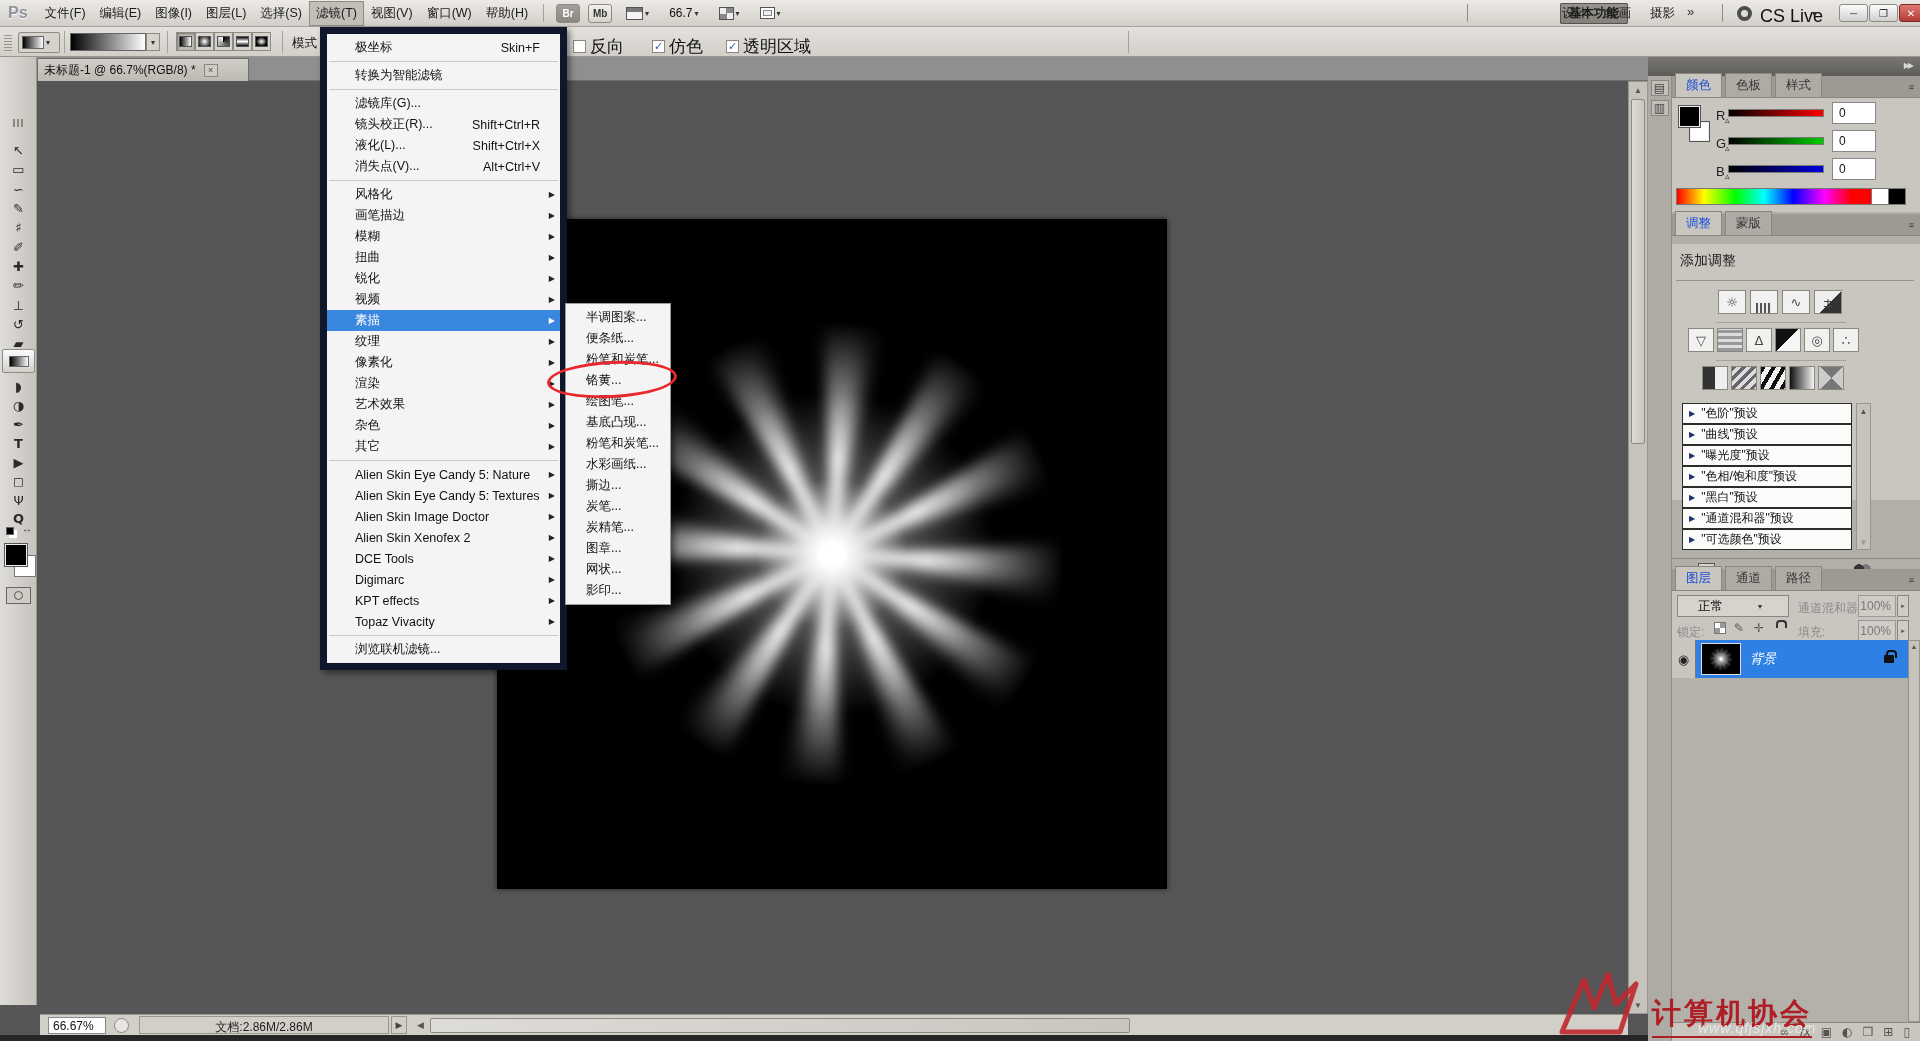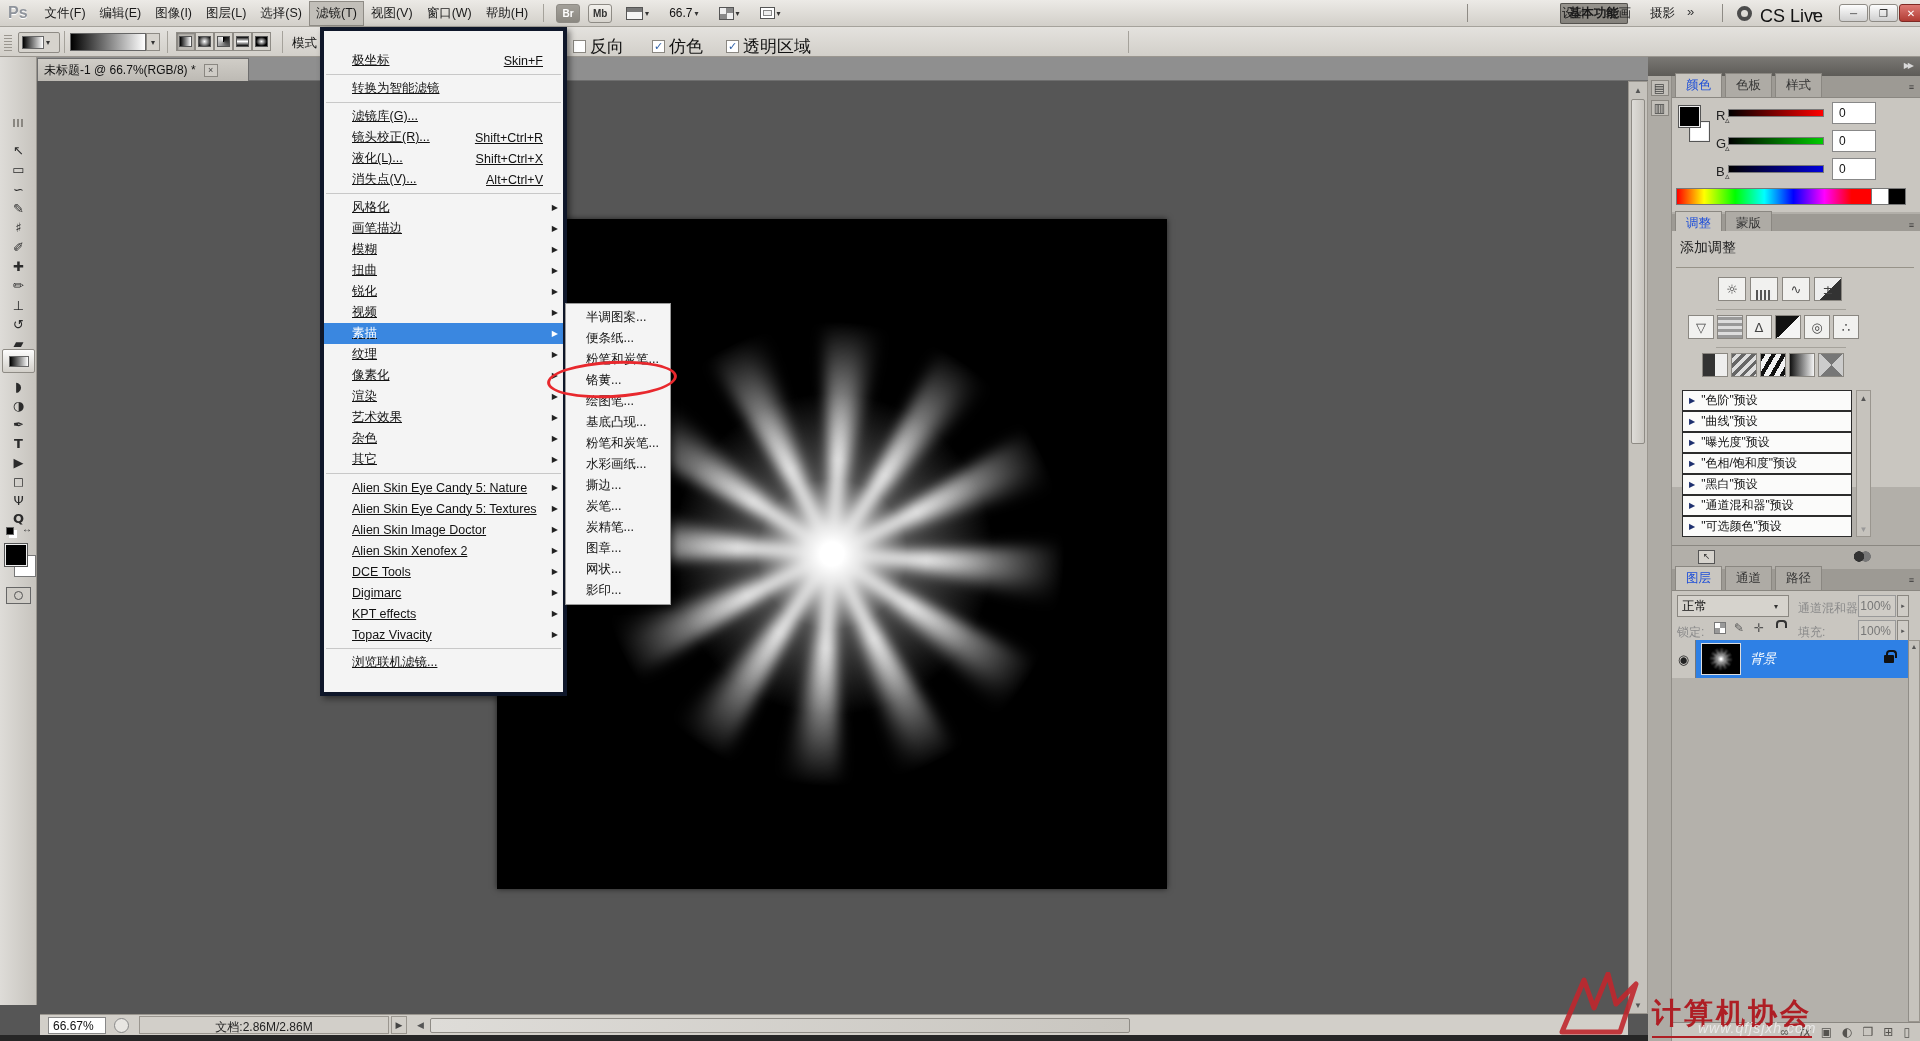--- a/index.html
+++ b/index.html
@@ -59,21 +59,21 @@
     background:radial-gradient(circle, #fff 0 2.5%, rgba(255,255,255,.85) 6%, rgba(255,255,255,.3) 16%, rgba(255,255,255,0) 34%); }
 
   
   .scroll-track { background:#c6c3bd; border:1px solid #9a968f; }
   .scroll-thumb { background:linear-gradient(90deg,#dedcd8,#c9c6c0); border:1px solid #8e8b85; border-radius:2px; }
   .scroll-arrow { font-size:8px; color:#555; text-align:center; }
   #statusbar { left:40px; top:1014px; width:1588px; height:21px; background:#d2cfc9; border-top:1px solid #9a968f; z-index:4; display:flex; align-items:center; }
   #darkstrip { left:0; top:1035px; width:1648px; height:6px; background:#262626; z-index:4; }
 
   
-  #filtermenu { left:320px; top:27px; width:247px; background:#f4f4f4; border:4px solid #0f172a; box-shadow:3px 3px 6px rgba(0,0,0,.45); padding:19px 0; z-index:60;text-decoration:underline; }
+  #filtermenu { left:320px; top:27px; width:247px; background:#f4f4f4; border:7px solid #0f172a; box-shadow:3px 3px 6px rgba(0,0,0,.45); padding:3px 0; z-index:60; }
   .fm-row { height:21px; display:flex; align-items:center; padding-left:28px; padding-right:6px; font-size:12.5px; color:#121212; position:relative; }
   .fm-row .sc { margin-left:auto; color:#121212; padding-right:14px; }
   .fm-row .ar { position:absolute; right:5px; font-size:8px; color:#222; }
   .fm-row.sel { background:#3a87e0; color:#fff; }
   .fm-row.sel .ar { color:#fff; }
   .fm-sep { height:1px; background:#c8c8c8; margin:3px 2px; }
   #sketchmenu { left:565px; top:303px; width:106px; background:#f4f4f4; border:1px solid #9a9a9a; box-shadow:3px 3px 6px rgba(0,0,0,.45); padding:3px 0; z-index:61; }
   #sketchmenu .fm-row { padding-left:20px; }
   #redellipse { left:547px; top:361px; width:130px; height:37px; border:3px solid #e8282d; border-radius:50%; transform:rotate(-3deg); z-index:70; }
 
@@ -500,21 +500,21 @@
     <div class="abs" style="left:4px;top:90px;width:196px;height:17px;border:1px solid #777;background:linear-gradient(90deg,#f00 0%,#ff0 14%,#0f0 30%,#0ff 45%,#00f 60%,#f0f 76%,#f00 90%)"></div>
     <div class="abs" style="left:200px;top:90px;width:17px;height:17px;border:1px solid #777;border-left:none;background:#fff"></div>
     <div class="abs" style="left:217px;top:90px;width:17px;height:17px;border:1px solid #777;border-left:none;background:#000"></div>
   </div>
 
   <div class="ptab-row" style="top:157px">
     <span class="ptab active">调整</span>
     <span class="ptab">蒙版</span>
     <span class="pmenu-ic">≡</span>
   </div>
-  <div class="pbody" style="top:174px;height:256px">
+  <div class="pbody" style="top:187px;height:256px">
     <div style="font-size:14px;padding:8px 0 0 8px;color:#222">添加调整</div>
     <div class="abs" style="left:4px;top:36px;width:238px;height:1px;background:#979389"></div>
     <span class="adj-ic" style="left:46px;top:46px">☼</span>
     <span class="adj-ic" style="left:78px;top:46px;background:#f1f1ef no-repeat center bottom/16px 10px repeating-linear-gradient(90deg,#555 0 2px,#eee 2px 4px)"></span>
     <span class="adj-ic" style="left:110px;top:46px">∿</span>
     <span class="adj-ic" style="left:142px;top:46px;background:linear-gradient(135deg,#eee 0 55%,#333 55%)">±</span>
     <div class="abs" style="left:44px;top:78px;width:130px;height:1px;background:#a5a29b"></div>
     <span class="adj-ic" style="left:16px;top:84px;width:26px">▽</span>
     <span class="adj-ic" style="left:45px;top:84px;width:26px;background:repeating-linear-gradient(0deg,#999 0 3px,#ddd 3px 6px)"></span>
     <span class="adj-ic" style="left:74px;top:84px;width:26px">Δ</span>
@@ -565,21 +565,21 @@
     <span class="abs" style="left:180px;top:319px;width:20px;height:13px;background:radial-gradient(circle at 35% 50%,#333 0 5px,transparent 5.5px),radial-gradient(circle at 68% 50%,#777 0 5px,transparent 5.5px)"></span>
   </div>
 
   <div class="ptab-row" style="top:512px">
     <span class="ptab active">图层</span>
     <span class="ptab">通道</span>
     <span class="ptab">路径</span>
     <span class="pmenu-ic">≡</span>
   </div>
   <div class="pbody" style="top:534px;height:49px">
-    <div class="abs flex" style="left:5px;top:4px;width:112px;height:22px;border:1px solid #8a8781;background:#d6d3cd;padding:0 4px">
+    <div class="abs flex" style="left:5px;top:4px;width:112px;height:22px;border:1px solid #8a8781;background:#d6d3cd;padding:0 20px">
       <span style="font-size:12.5px">正常</span>
       <span class="mini-drop" style="margin-left:auto">▾</span>
     </div>
     <span class="abs dis" style="left:126px;top:9px;font-size:12px">通道混和器:</span>
     <span class="abs val-box" style="left:186px;top:4px">100%</span>
     <span class="abs spin-btn" style="left:225px;top:4px">▸</span>
     <span class="abs dis" style="left:5px;top:33px;font-size:12px">锁定:</span>
     <span class="abs checker" style="left:42px;top:31px"></span>
     <span class="abs lock-ic" style="left:62px;top:30px">✎</span>
     <span class="abs lock-ic" style="left:82px;top:30px">✛</span>

